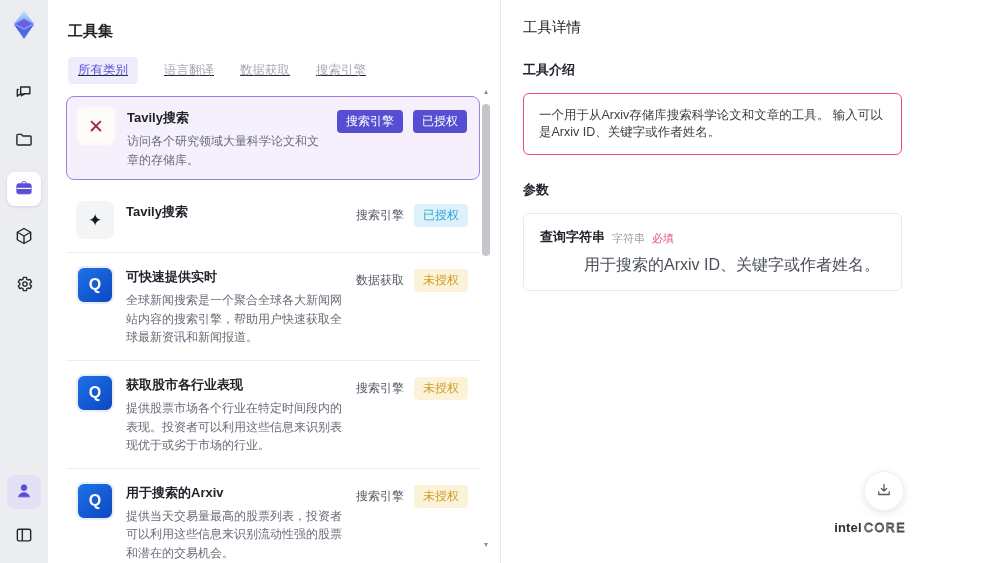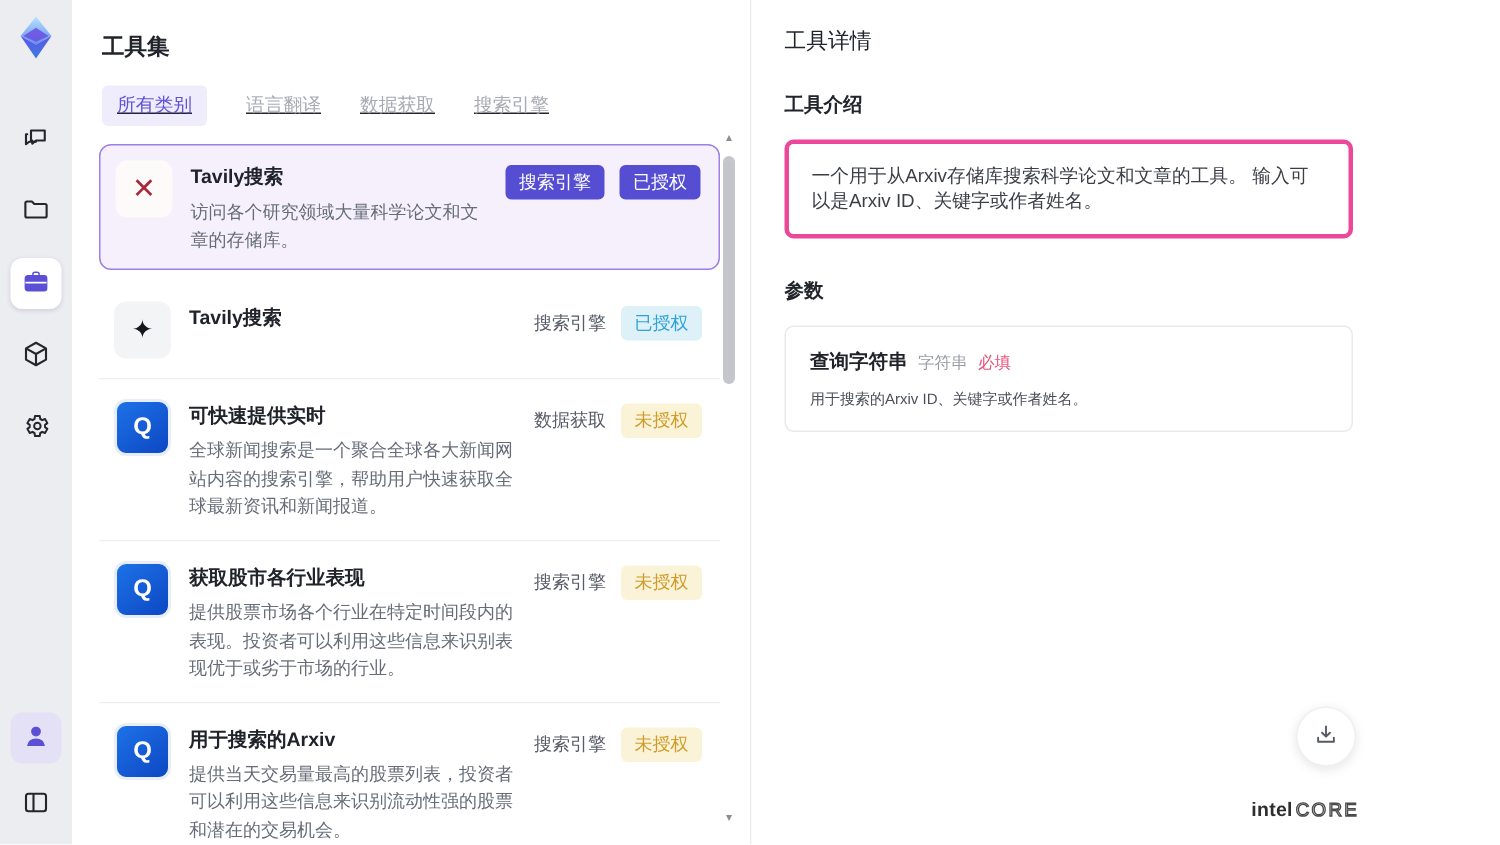--- a/index.html
+++ b/index.html
@@ -51,30 +51,30 @@
   .sb-track { flex:1; width:8px; position:relative; }
   .sb-thumb { position:absolute; top:8px; left:0; width:8px; height:152px; background:#c4c6cb; border-radius:4px; }
   .sb-arrow.down { margin-top:auto; }
 
   .v-divider { width:1px; background:#e9eaee; flex-shrink:0; }
 
   
   .detail-panel { flex:1; position:relative; padding:18px 22px; background:#fff; }
   .detail-title { font-size:14.5px; font-weight:normal; margin-bottom:24px; }
   .section-title { font-size:13px; font-weight:bold; margin-bottom:14px; }
-  .intro-box { border:3px solid #ec4899; border-radius:6px; padding:13px 15px; font-size:12.5px; color:#3c4046; margin-bottom:26px; }
+  .intro-box { border:1px solid #ec4899; border-radius:6px; padding:13px 15px; font-size:12.5px; color:#3c4046; margin-bottom:26px; }
   .param-card { border:1px solid #e8e9ed; border-radius:6px; padding:14px 16px; }
-  .param-head { display:flex; align-items:center; gap:7px; margin-bottom:9px; }
+  .param-head { display:flex; align-items:flex-end; gap:7px; margin-bottom:9px; }
   .param-name { font-size:13px; font-weight:bold; color:#20232a; }
   .param-type { font-size:11px; color:#979ca5; }
   .param-required { font-size:11px; color:#e8537a; }
-  .param-desc { font-size:10px; color:#4a4f57; }
+  .param-desc { font-size:16px; color:#4a4f57;margin-left:44px; }
 
   .download-fab { position:absolute; right:20px; bottom:52px; width:40px; height:40px; border-radius:50%; background:#fff; border:1px solid #eef0f2; box-shadow:0 2px 8px rgba(0,0,0,.10); cursor:pointer; display:flex; align-items:center; justify-content:center; }
-  .intel-badge { position:absolute; right:18px; bottom:16px; font-size:13px; color:#2e2e2e; letter-spacing:.2px; }
+  .intel-badge { position:absolute; right:18px; bottom:28px; font-size:13px; color:#2e2e2e; letter-spacing:.2px; }
   .intel-badge .intel { font-weight:bold; text-transform:lowercase; }
   .intel-badge .core { text-transform:uppercase; font-weight:400; letter-spacing:1.5px; color:#ffffff; -webkit-text-stroke:0.9px #4a4a4a; margin-left:2px; font-size:12.5px; }
 </style>
 </head>
 <body>
 
 <div class="app">
 
   <aside class="sidebar">
     <div class="logo">

